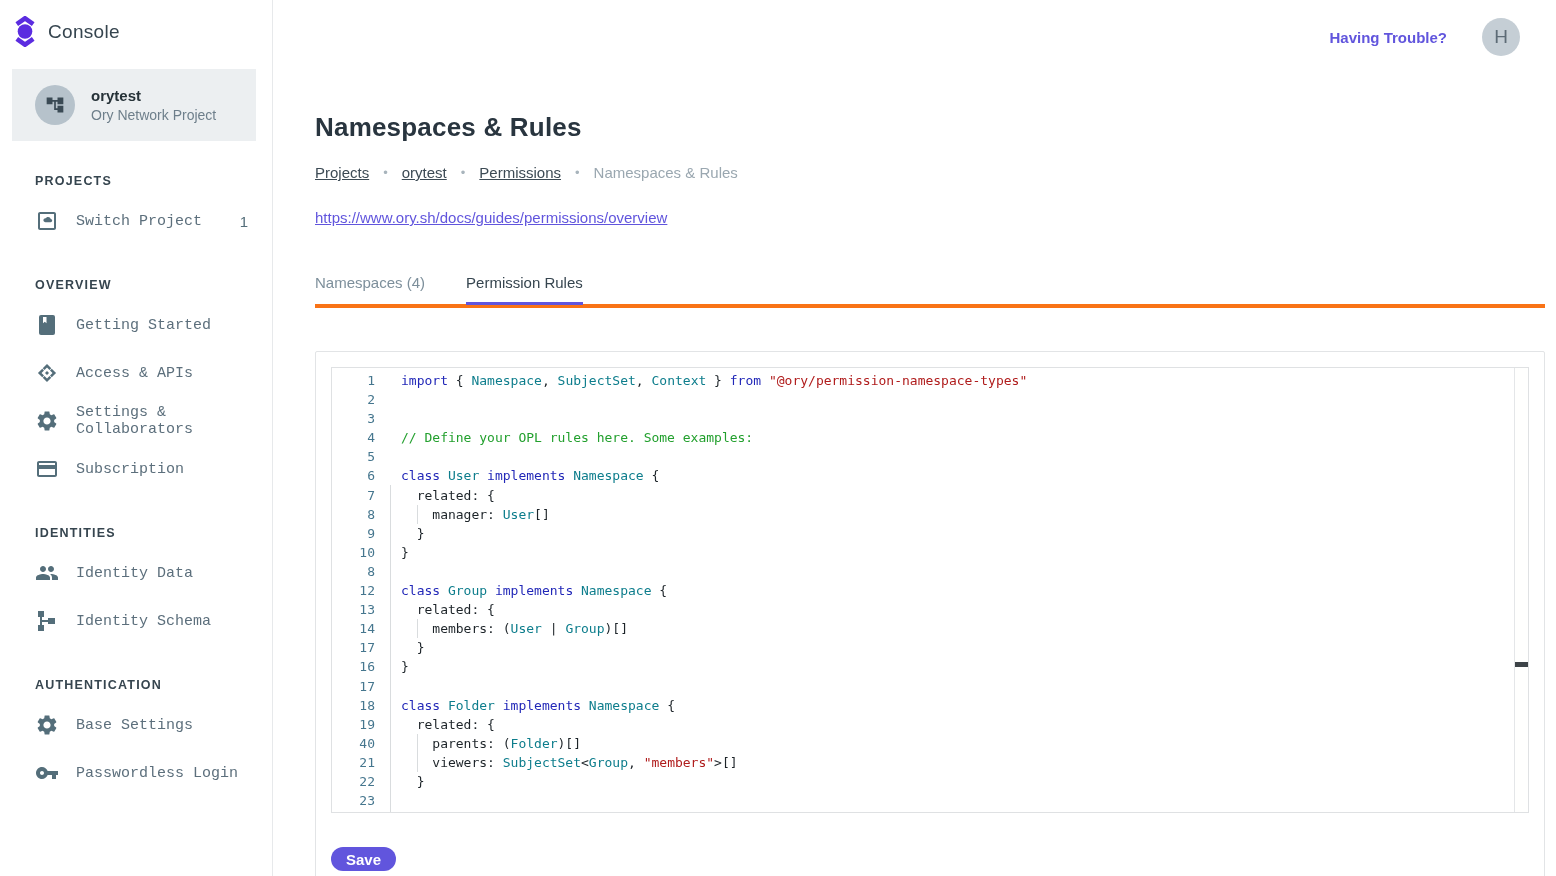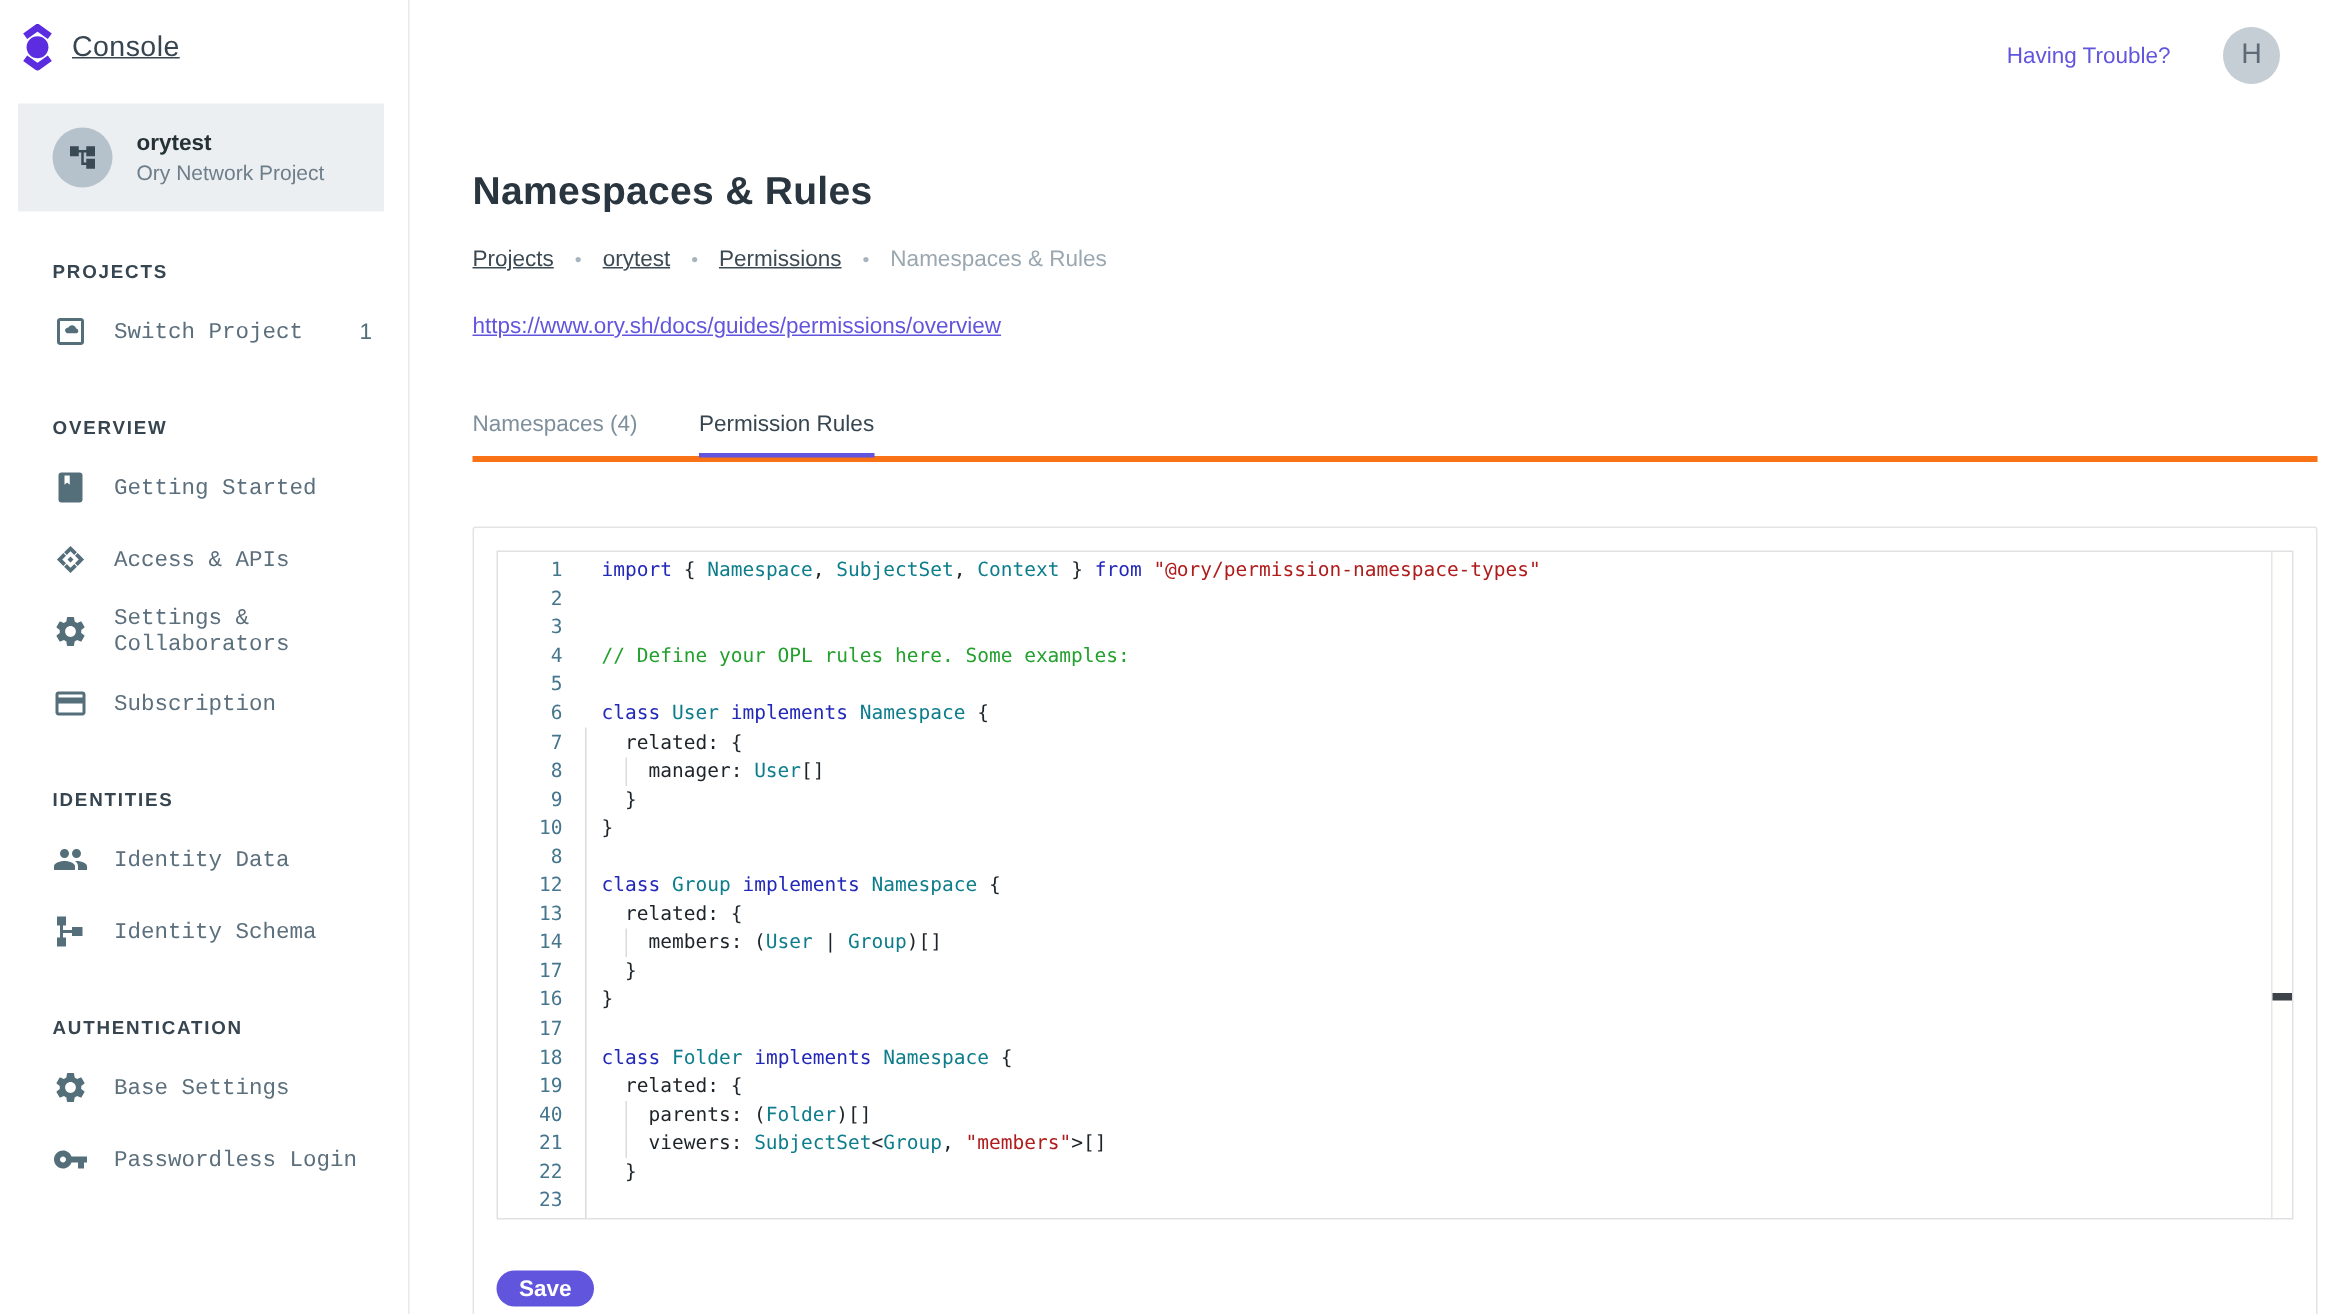--- a/index.html
+++ b/index.html
@@ -11,36 +11,36 @@
     --code-comment:#23a02e;
     --code-linenumber:#45768e;
   }
   *{box-sizing:border-box;margin:0;padding:0;}
   html,body{width:1556px;height:876px;overflow:hidden;background:#fff;
     font-family:"Liberation Sans","DejaVu Sans",sans-serif;color:#37474f;}
   .app{display:flex;width:100%;height:100%;}
 
   
   .sidebar{width:273px;min-width:273px;height:100%;border-right:1px solid #e7e9eb;background:#fff;overflow:hidden;}
-  .logo-row{display:flex;align-items:center;gap:12px;padding:16px 14px 14px 14px;cursor:pointer;text-decoration:underline;}
+  .logo-row{display:flex;align-items:center;gap:12px;padding:16px 14px 14px 14px;cursor:pointer;}
   .logo-text{font-size:19px;color:#36454f;font-weight:400;letter-spacing:.3px;}
   .project-row{display:flex;align-items:center;gap:16px;margin:8px 16px 0 12px;height:72px;background:#eceff1;padding:0 12px 0 23px;cursor:pointer;}
   .project-avatar{width:40px;height:40px;border-radius:50%;background:#b6c2cb;display:flex;align-items:center;justify-content:center;color:#3a4a55;flex:none;}
   .project-name{font-size:15px;font-weight:700;color:#263238;}
   .project-sub{font-size:14px;color:#6e7f8b;margin-top:3px;}
   .side-section-title{padding:0 0 0 35px;margin-top:33px;margin-bottom:9px;font-size:12.5px;font-weight:700;color:#36454f;letter-spacing:1.2px;}
   .side-item{display:flex;align-items:center;height:48px;padding:0 24px 0 35px;cursor:pointer;}
   .side-icon{width:24px;height:24px;color:#546e7a;flex:none;display:flex;align-items:center;justify-content:center;}
   .side-label{font-size:15px;color:#5c6f7c;margin-left:17px;flex:1;font-family:Liberation Mono, monospace;}
   .side-badge{font-size:15px;color:#546e7a;}
 
   
   .content{flex:1;display:flex;flex-direction:column;overflow:hidden;}
   .topbar{height:74px;display:flex;align-items:center;justify-content:flex-end;gap:35px;padding-right:36px;flex:none;}
-  .trouble-link{font-size:15px;font-weight:400;color:var(--accent);text-decoration:none;cursor:pointer;text-align:center;}
+  .trouble-link{font-size:15px;font-weight:700;color:var(--accent);text-decoration:none;cursor:pointer;text-align:center;}
   .avatar{width:38px;height:38px;border-radius:50%;background:#c5ced5;color:#5d6b76;font-size:19px;display:flex;align-items:center;justify-content:center;cursor:pointer;}
 
   .main{padding:0 11px 0 42px;}
   .page-title{font-size:26px;font-weight:700;color:#29353f;margin-top:38px;letter-spacing:.2px;}
   .breadcrumb{display:flex;align-items:center;margin-top:21px;font-size:15px;}
   .crumb{color:#3c4a54;text-decoration:underline;cursor:pointer;}
   .crumb.current{color:#9aa7b0;text-decoration:none;cursor:default;}
   .crumb-dot{color:#a8b4bc;margin:0 14px;font-size:13px;}
   .doc-link{display:inline-block;margin-top:28px;font-size:15px;color:var(--accent);text-decoration:underline;cursor:pointer;}
 

